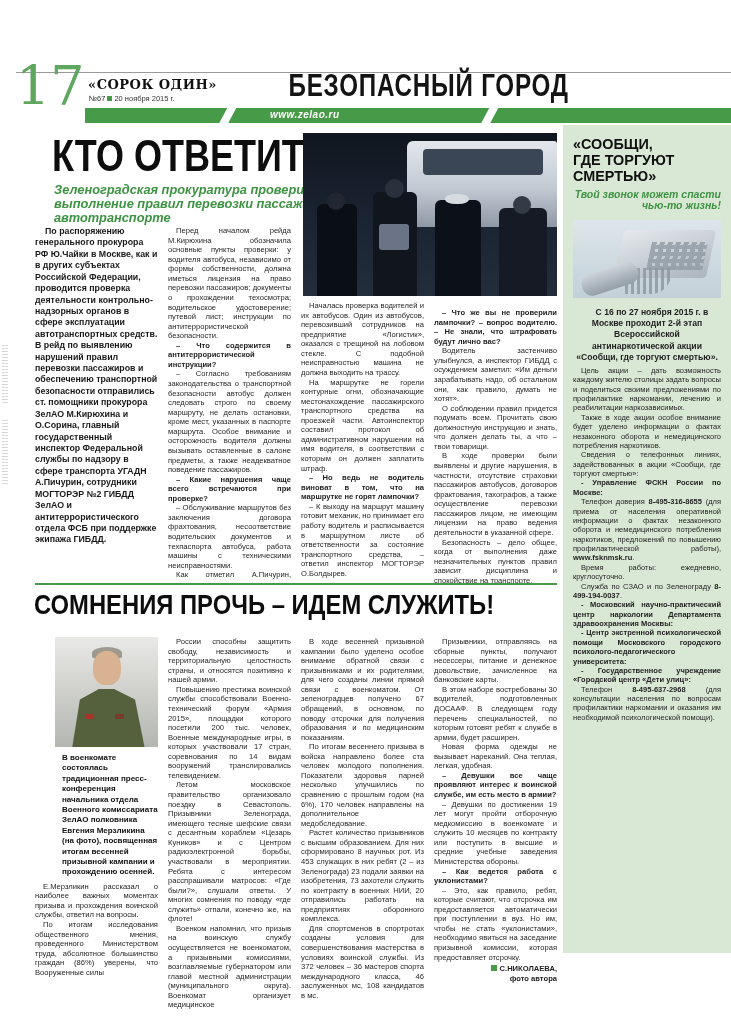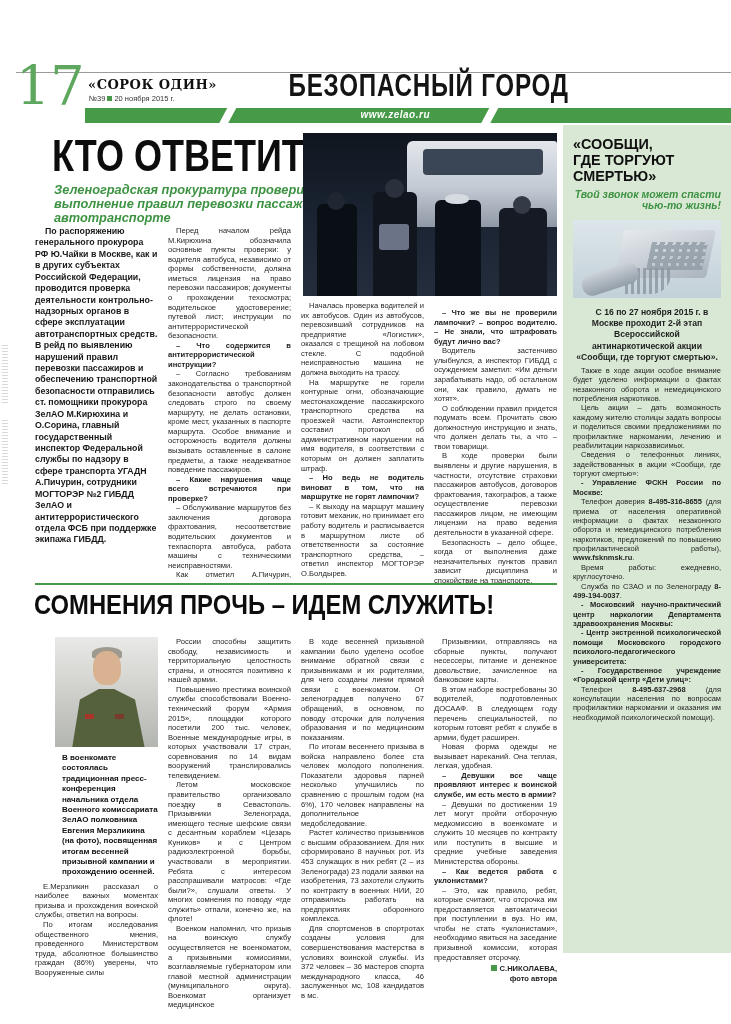--- a/index.html
+++ b/index.html
@@ -12,21 +12,21 @@
     font-size:54px;line-height:1;color:#5fa75f;font-weight:400;}
   .masthead-name{position:absolute;left:88px;top:77px;font-family:"DejaVu Serif",serif;
     font-weight:bold;font-size:13px;color:#111;letter-spacing:.5px;}
   .masthead-issue{position:absolute;left:89px;top:94px;font-size:7.5px;color:#333;}
   .issue-sq{display:inline-block;width:5px;height:5px;background:#479a47;margin:0 2px;}
   .section-title{position:absolute;left:250px;top:68px;width:350px;text-align:center;
     font-size:31px;font-weight:700;color:#141414;transform:scaleX(.78);transform-origin:center;
     letter-spacing:1px;white-space:nowrap;}
   .green-bar{position:absolute;left:85px;top:108px;width:646px;height:15px;background:#479a47;}
   .green-bar .slash{position:absolute;top:-2px;width:9px;height:20px;background:#fff;transform:skewX(-28deg);}
-  .site-label{position:absolute;left:185px;top:1px;width:160px;text-align:right;color:#fff;
+  .site-label{position:absolute;left:185px;top:1px;width:160px;text-align:left;color:#fff;
     font-style:italic;font-weight:bold;font-size:10px;letter-spacing:.5px;}
 
   
   .edge-strip{position:absolute;left:2px;width:6px;opacity:.55;
     background:repeating-linear-gradient(0deg,#b9b9b9 0 1px,transparent 1px 3px);}
 
   
   .a1-headline{position:absolute;left:52px;top:130px;font-size:45px;font-weight:800;color:#0d0d0d;
     transform:scaleX(.8);transform-origin:left;white-space:nowrap;letter-spacing:0;}
   .a1-lead{position:absolute;left:54px;top:183px;width:336px;color:#3e9343;
@@ -88,21 +88,21 @@
 </style>
 </head>
 <body>
 
 <div class="page">
 
   <div class="top-rule"></div>
   <div class="page-number">17</div>
   <div class="masthead-name">«СОРОК ОДИН»</div>
   <div class="masthead-issue">
-    <span>№39</span><span class="issue-sq"></span><span>20 ноября 2015 г.</span>
+    <span>№67</span><span class="issue-sq"></span><span>20 ноября 2015 г.</span>
   </div>
   <div class="section-title">БЕЗОПАСНЫЙ ГОРОД</div>
   <div class="green-bar">
     <div class="slash" style="left:138px"></div>
     <div class="slash" style="left:400px"></div>
     <div class="site-label">www.zelao.ru</div>
   </div>
 
   <div class="edge-strip" style="top:345px;height:58px"></div>
   <div class="edge-strip" style="top:418px;height:66px"></div>
@@ -198,22 +198,22 @@
 СМЕРТЬЮ»</div>
     <div class="sb-subtitle">Твой звонок может спасти чью-то жизнь!</div>
     <div class="photo photo3">
       <div class="p3-body"></div>
       <div class="p3-keys"></div>
       <div class="p3-cord"></div>
       <div class="p3-handset"></div>
     </div>
     <div class="sb-text">
         <p class="lead"><span>С 16 по 27 ноября 2015 г. в Москве проходит 2-й этап Всероссийской антинаркотической акции «Сообщи, где торгуют смертью».</span></p>
+        <p><span>Цель акции – дать возможность каждому жителю столицы задать вопросы и поделиться своими предложениями по профилактике наркомании, лечению и реабилитации наркозависимых.</span></p>
         <p><span>Также в ходе акции особое внимание будет уделено информации о фактах незаконного оборота и немедицинского потребления наркотиков.</span></p>
-        <p><span>Цель акции – дать возможность каждому жителю столицы задать вопросы и поделиться своими предложениями по профилактике наркомании, лечению и реабилитации наркозависимых.</span></p>
         <p><span>Сведения о телефонных линиях, задействованных в акции «Сообщи, где торгуют смертью»:</span></p>
         <p class="bold"><span>- Управление ФСКН России по Москве:</span></p>
         <p><span>Телефон доверия </span><span class="b">8-495-316-8655</span><span> (для приема от населения оперативной информации о фактах незаконного оборота и немедицинского потребления наркотиков, предложений по повышению профилактической работы), </span><span class="b">www.fsknmsk.ru</span><span>.</span></p>
         <p><span>Время работы: ежедневно, круглосуточно.</span></p>
         <p><span>Служба по СЗАО и по Зеленограду </span><span class="b">8-499-194-0037</span><span>.</span></p>
         <p class="bold"><span>- Московский научно-практический центр наркологии Департамента здравоохранения Москвы:</span></p>
         <p class="bold"><span>- Центр экстренной психологической помощи Московского городского психолого-педагогического университета:</span></p>
         <p class="bold"><span>- Государственное учреждение «Городской центр «Дети улиц»:</span></p>
         <p><span>Телефон </span><span class="b">8-495-637-2968</span><span> (для консультации населения по вопросам профилактики наркомании и оказания им необходимой психологической помощи).</span></p>
       </div>

